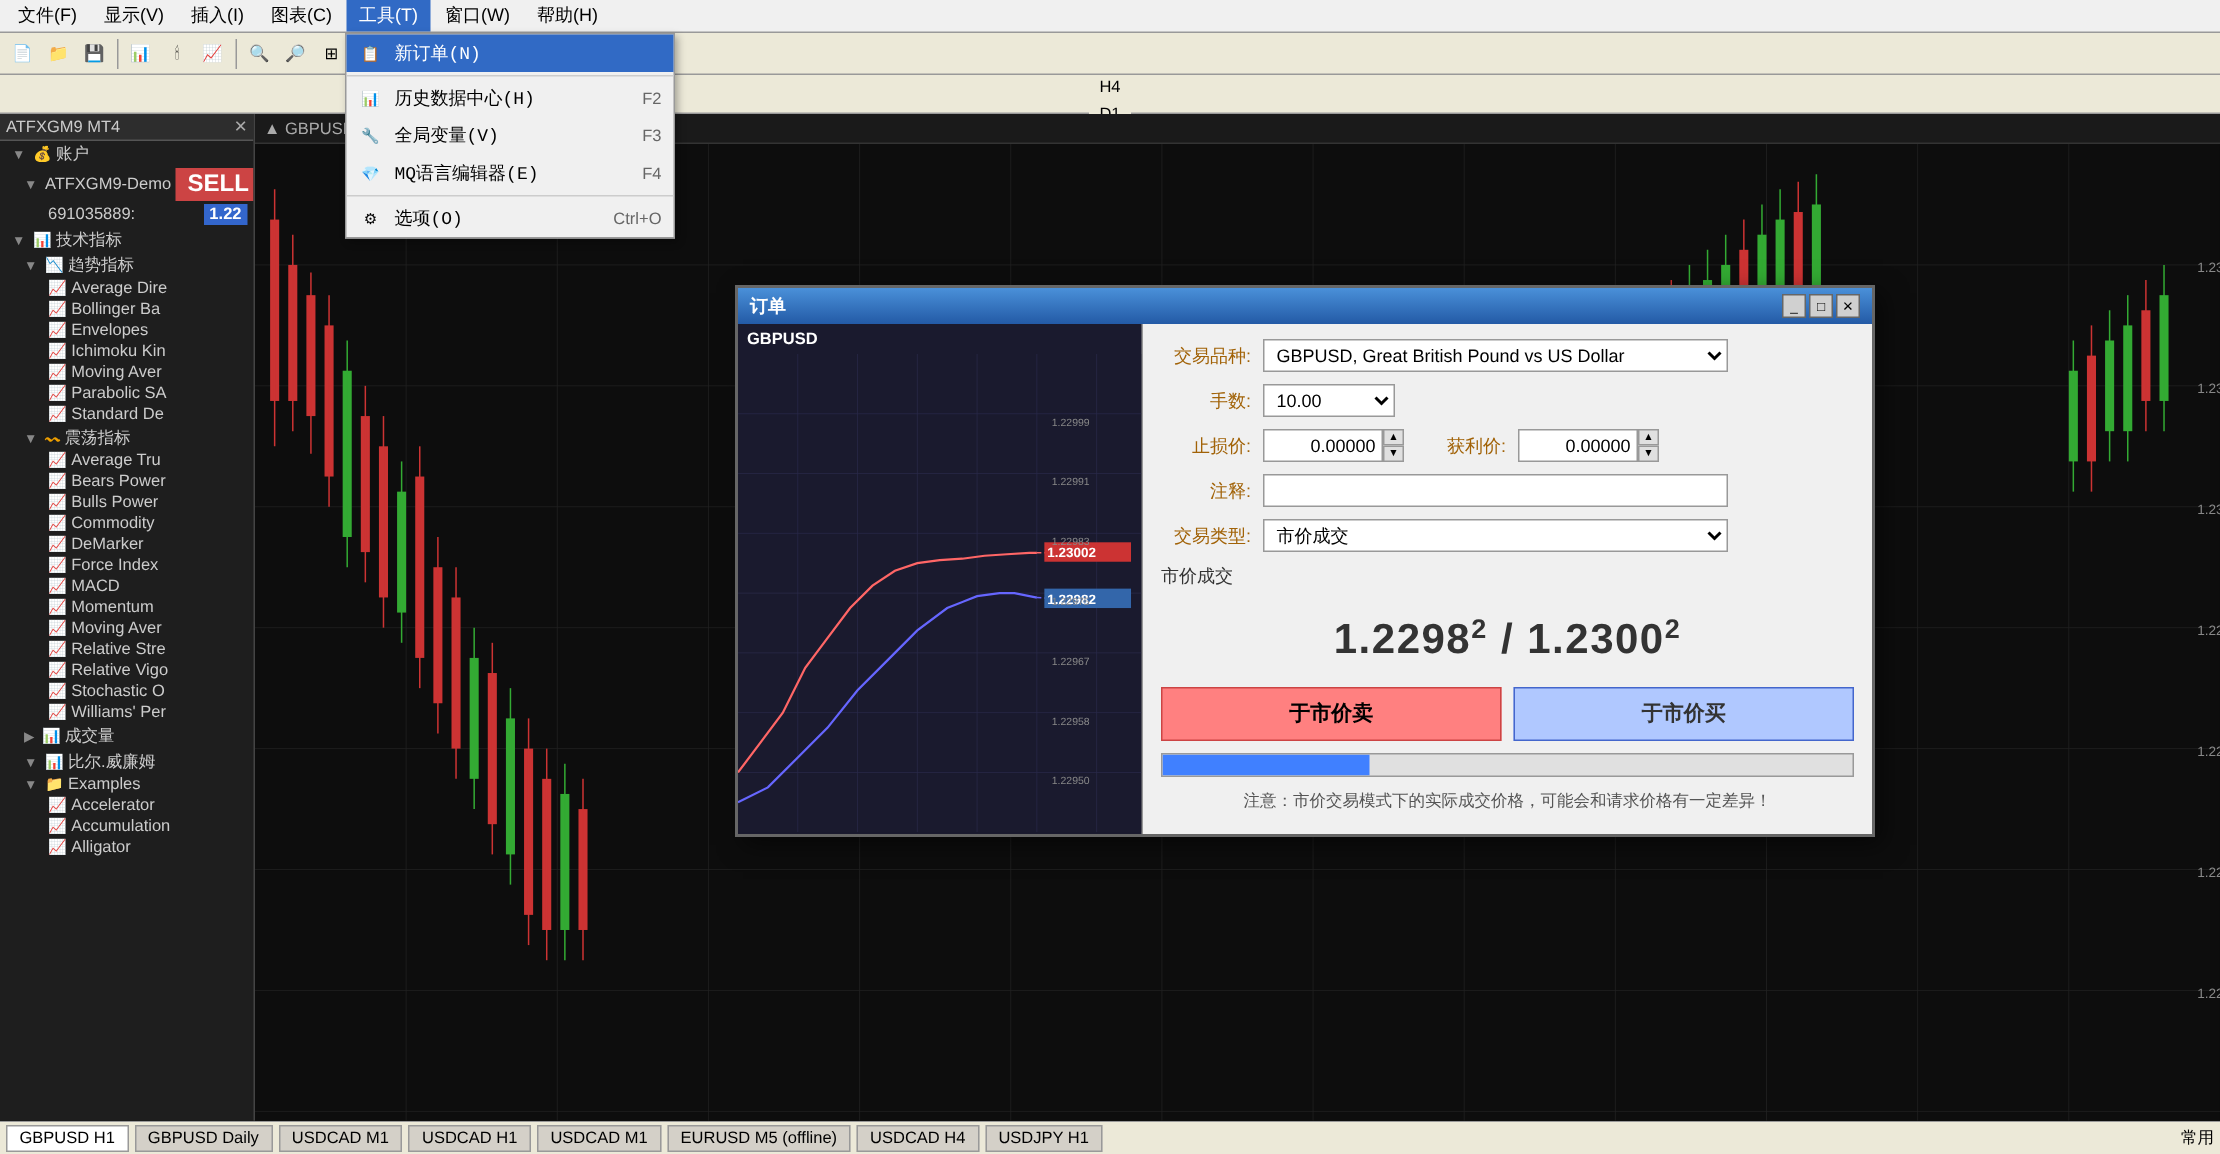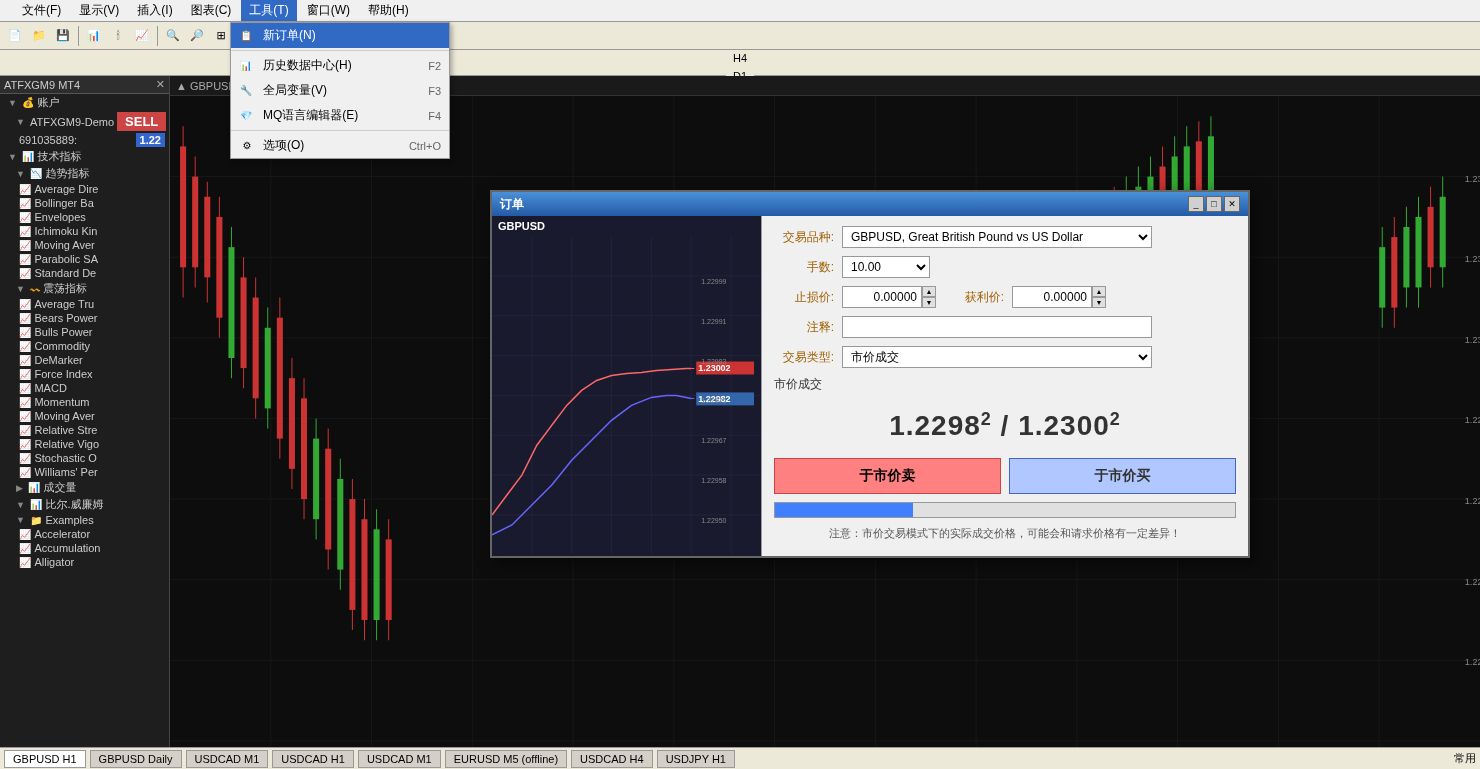--- a/index.html
+++ b/index.html
@@ -13,21 +13,21 @@
       color: #ccc;
     }
 
     
     .menu-bar {
       height: 22px;
       background: #f0f0f0;
       display: flex;
       align-items: center;
       border-bottom: 1px solid #999;
-      padding: 0 14px;
+      padding: 0 4px;
       gap: 2px;
     }
     .menu-item {
       padding: 2px 8px;
       font-size: 12px;
       color: #000;
       cursor: pointer;
       white-space: nowrap;
     }
     .menu-item.active { background: #316ac5; color: #fff; }
@@ -105,21 +105,21 @@
       font-size: 11px;
       color: #ccc;
       cursor: pointer;
       display: flex;
       align-items: center;
       gap: 3px;
       white-space: nowrap;
       overflow: hidden;
     }
     .tree-item.indent1 { padding-left: 16px; }
-    .tree-item.indent2 { padding-left: 19px; }
+    .tree-item.indent2 { padding-left: 32px; }
     .tree-expand { font-size: 9px; color: #888; margin-right: 2px; }
     .tree-icon { color: #f0a000; font-size: 10px; }
     .tree-icon-blue { color: #4080ff; font-size: 10px; }
 
     
     .chart-area {
       flex: 1;
       background: #0d0d0d;
       position: relative;
       overflow: hidden;
@@ -188,21 +188,21 @@
       font-size: 12px;
     }
     .dropdown-item-icon {
       width: 16px;
       height: 16px;
       display: flex;
       align-items: center;
       justify-content: center;
       font-size: 10px;
     }
-    .dropdown-item-label { flex: 1; }
+    .dropdown-item-label { flex: 1; font-family: Liberation Mono, monospace; }
     .dropdown-item-key { color: #666; font-size: 11px; }
     .dropdown-sep { height: 1px; background: #ccc; margin: 2px 0; }
 
     
     .order-dialog {
       position: fixed;
       top: 190px;
       left: 490px;
       width: 760px;
       background: #f0f0f0;
@@ -373,21 +373,21 @@
       right: 0;
       bottom: 0;
     }
 
     
     .sell-btn {
       background: #cc4444;
       color: #fff;
       border: none;
       padding: 2px 8px;
-      font-size: 13px;
+      font-size: 16px;
       cursor: pointer;
       font-weight: bold;
     }
     .buy-price {
       background: #3366cc;
       color: #fff;
       padding: 1px 4px;
       font-size: 11px;
       font-weight: bold;
     }

